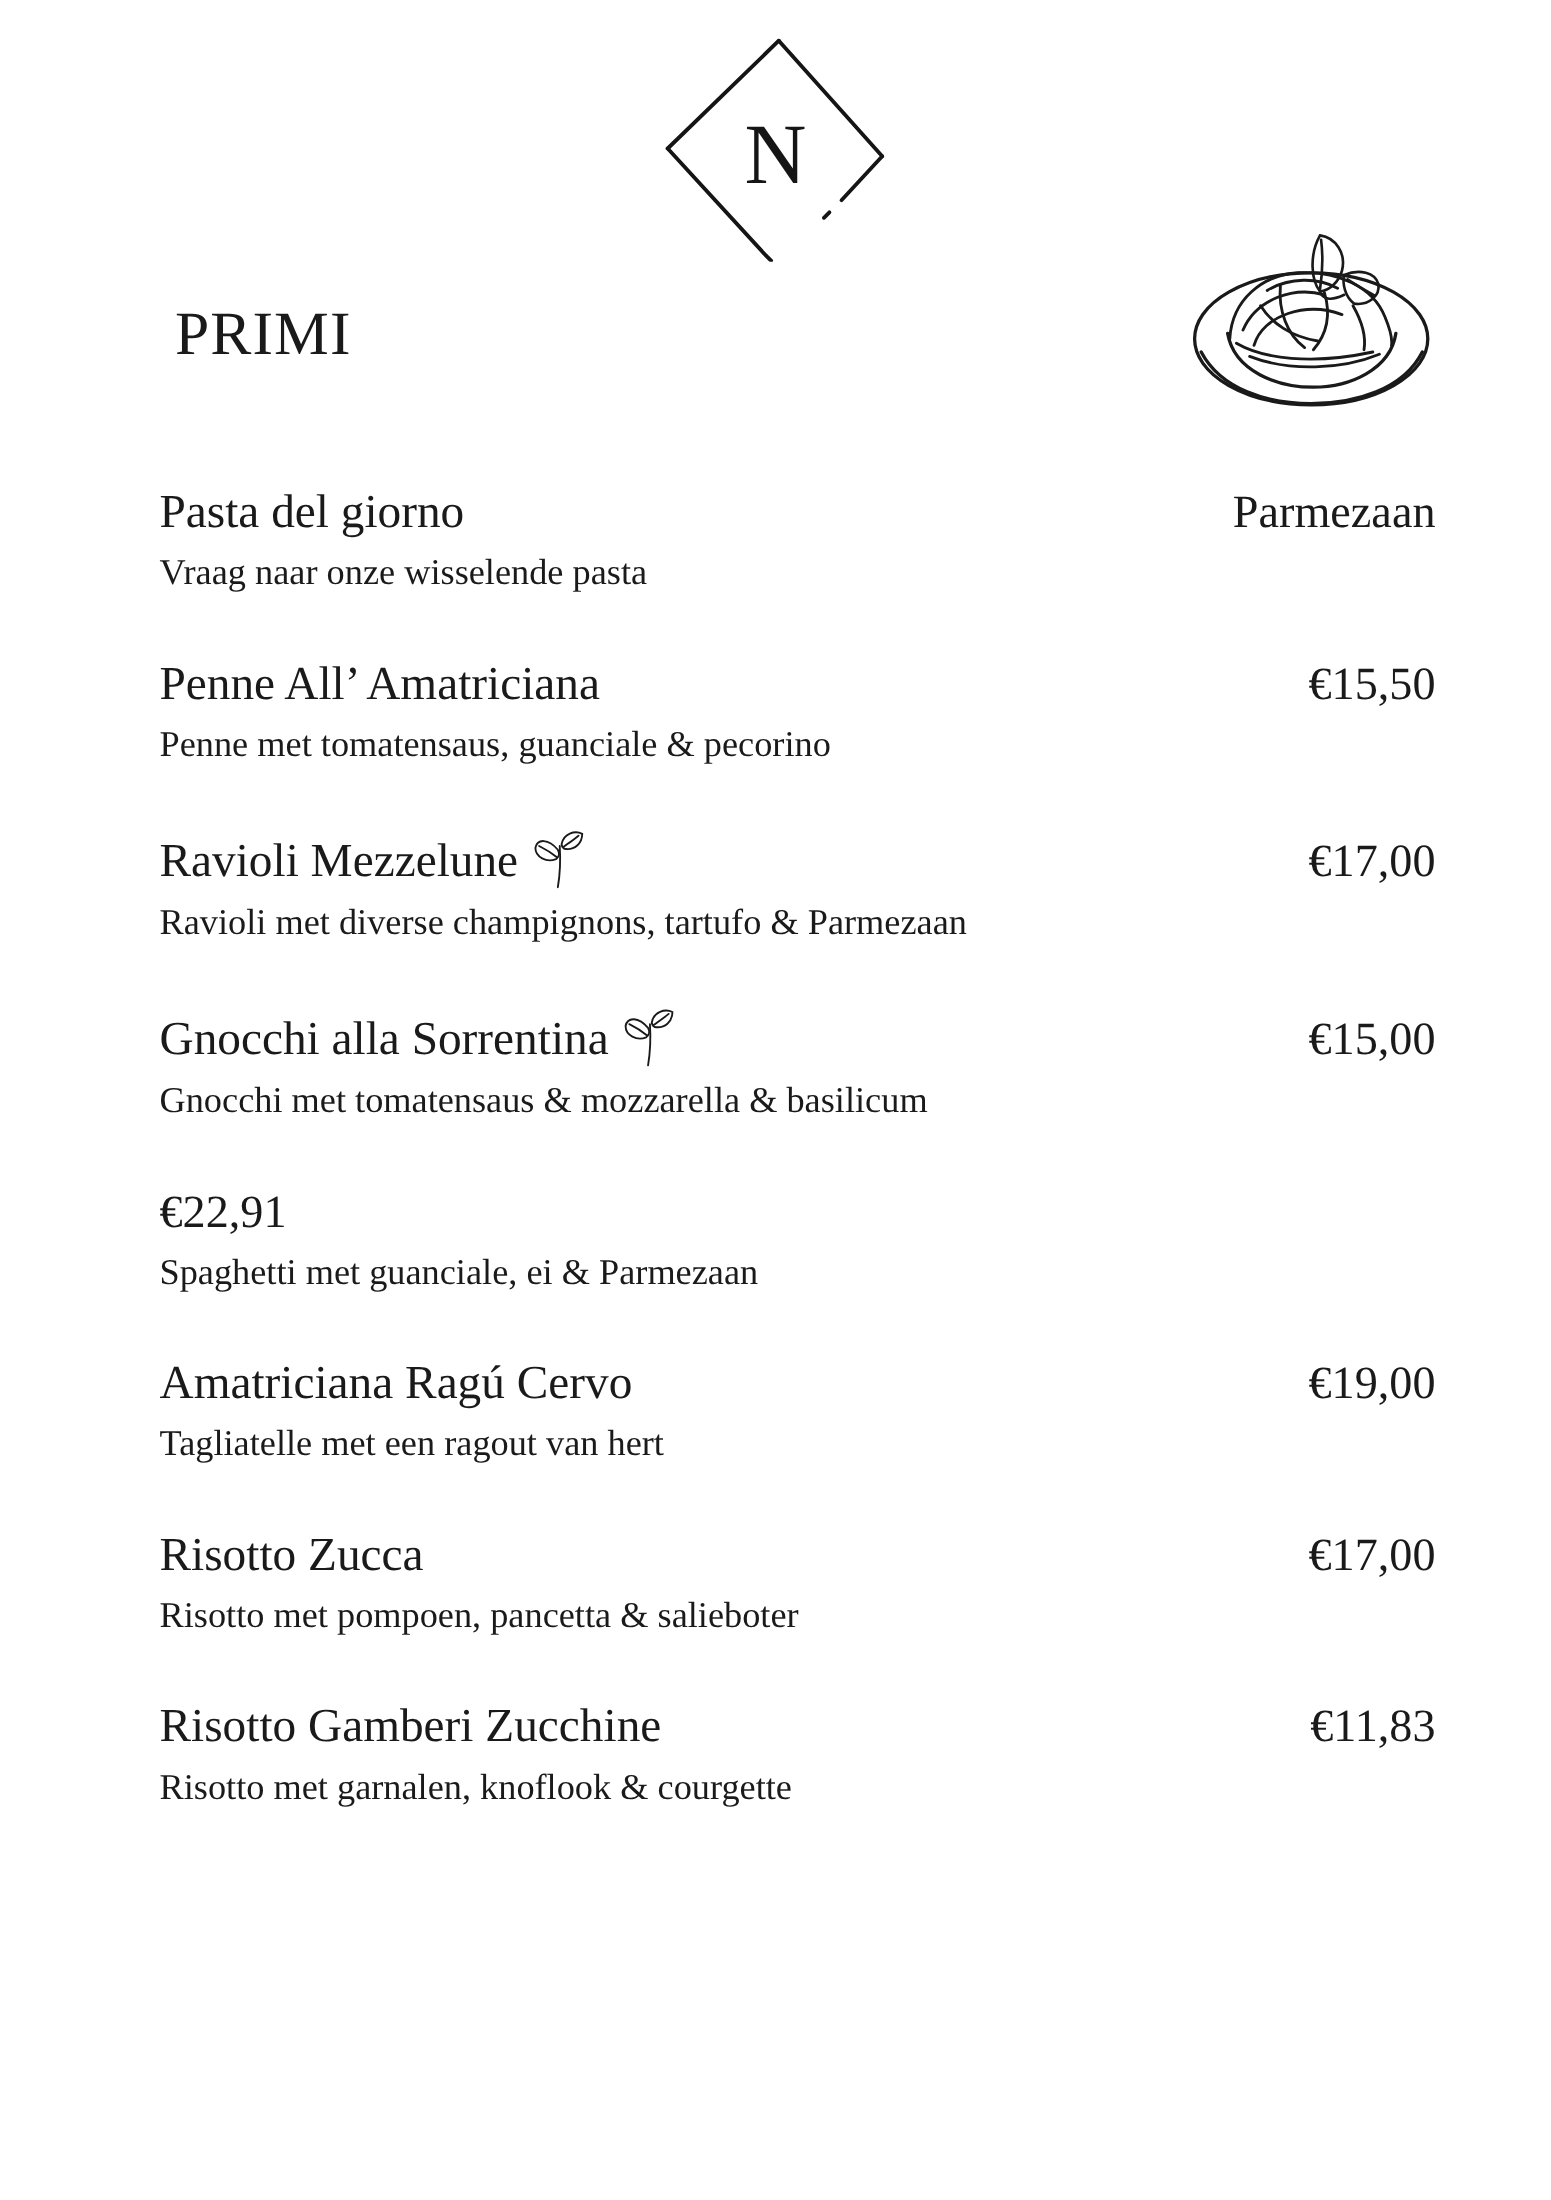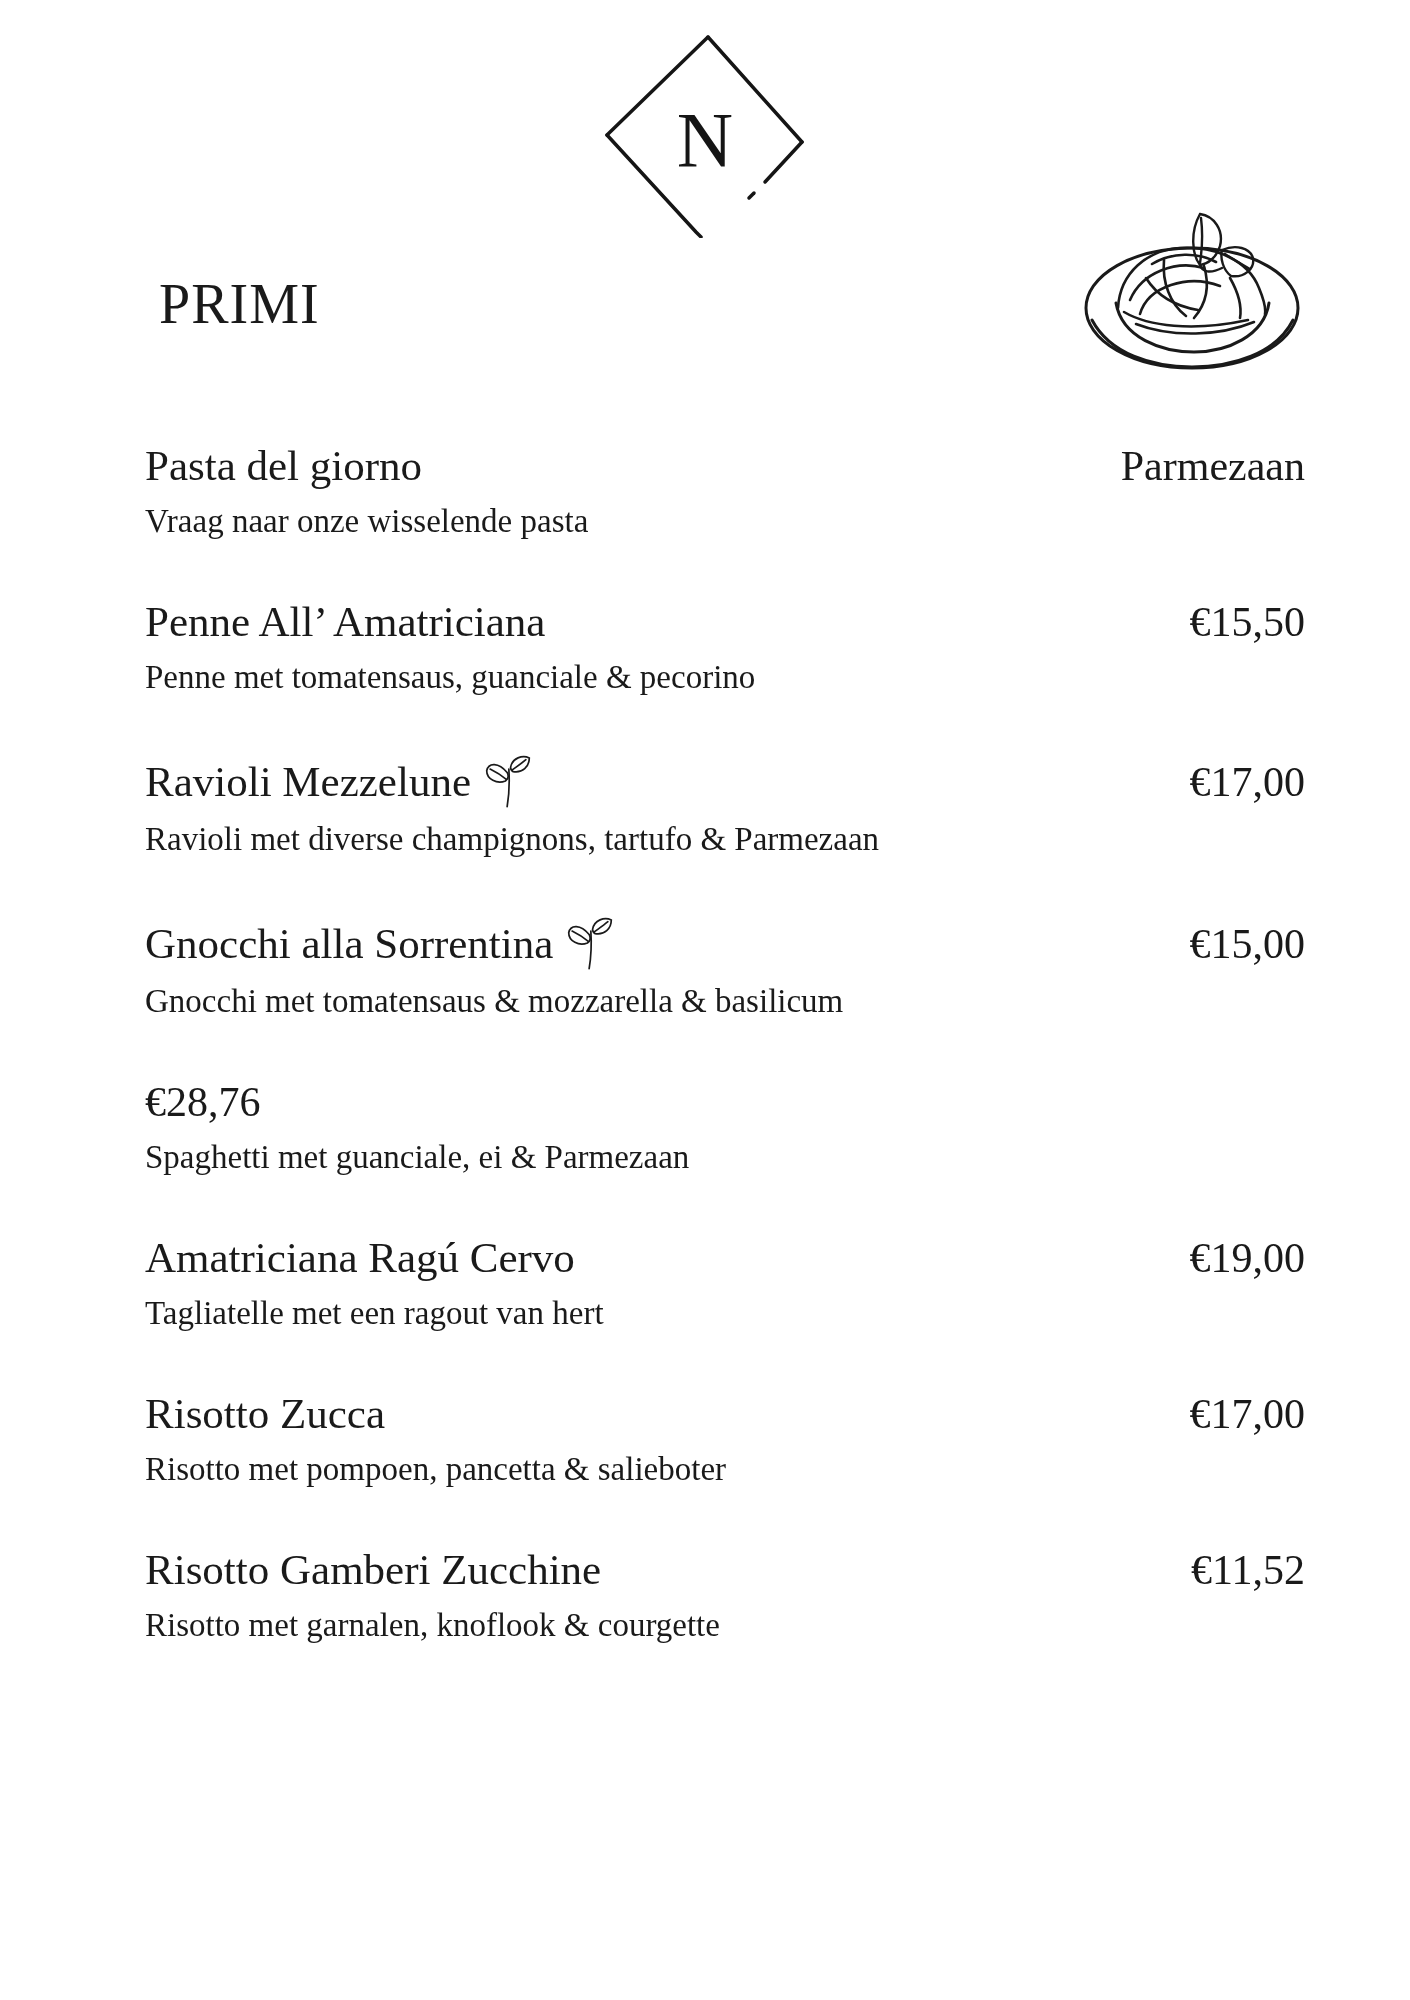--- a/index.html
+++ b/index.html
@@ -122,21 +122,21 @@
           </g>
         </svg>
       </span>
       <span class="price">€15,00</span>
     </div>
     <div class="desc">Gnocchi met tomatensaus &amp; mozzarella &amp; basilicum</div>
   </div>
 
   <div class="item">
     <div class="row">
-      <span class="price">€28,76</span>
+      <span class="price">€22,91</span>
     </div>
     <div class="desc">Spaghetti met guanciale, ei &amp; Parmezaan</div>
   </div>
 
   <div class="item">
     <div class="row">
       <span class="name-wrap">
         <span class="name">Amatriciana Ragú Cervo</span>
       </span>
       <span class="price">€19,00</span>
@@ -152,17 +152,17 @@
       <span class="price">€17,00</span>
     </div>
     <div class="desc">Risotto met pompoen, pancetta &amp; salieboter</div>
   </div>
 
   <div class="item">
     <div class="row">
       <span class="name-wrap">
         <span class="name">Risotto Gamberi Zucchine</span>
       </span>
-      <span class="price">€11,52</span>
+      <span class="price">€11,83</span>
     </div>
     <div class="desc">Risotto met garnalen, knoflook &amp; courgette</div>
   </div>
 </div>
 
 </body></html>

